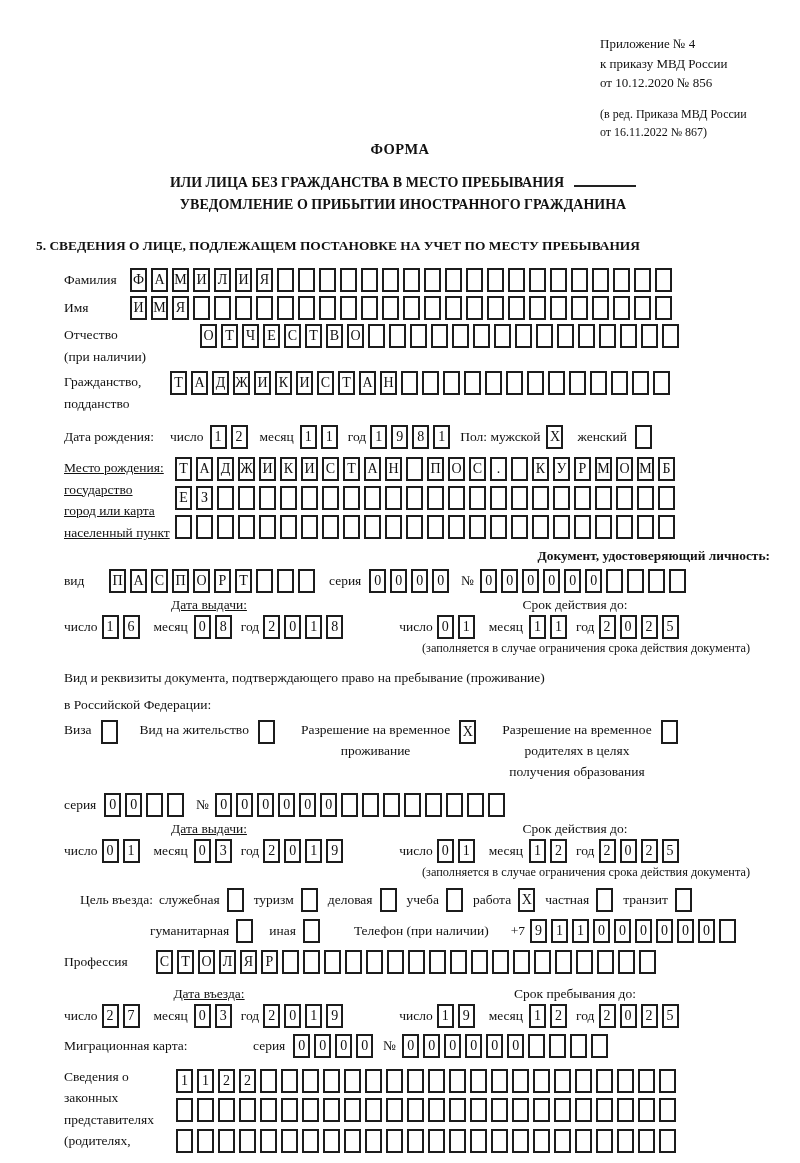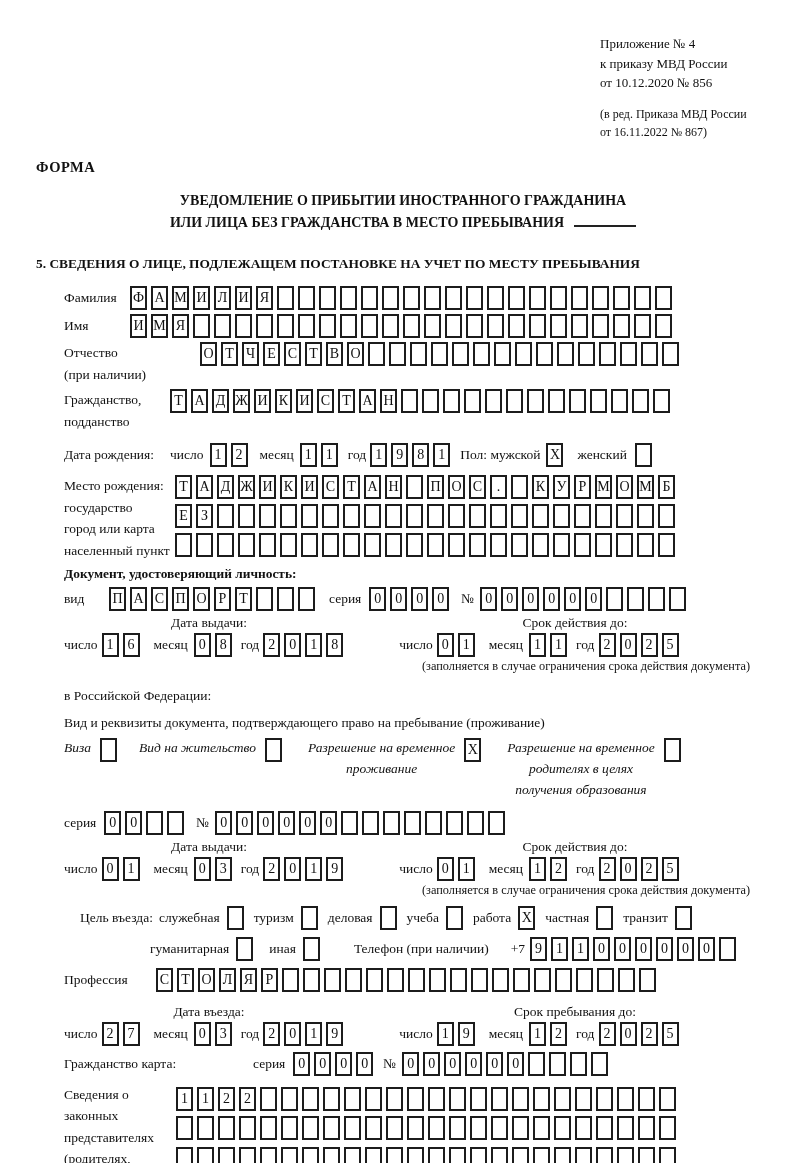--- a/index.html
+++ b/index.html
@@ -7,21 +7,21 @@
   body {
     width: 800px; height: 1163px;
     font-family: "Liberation Serif", "DejaVu Serif", serif;
     color: #111; overflow: hidden;
   }
   .page { width: 800px; height: 1163px; padding: 34px 30px 10px 36px; }
 
   
   .appendix { width: 158px; margin-left: auto; margin-right: 12px; font-size: 13px; line-height: 1.5; }
   .appendix .edition { font-size: 12px; margin-top: 12px; }
-  .forma { text-align: left; padding-right: 6px; font-weight: bold; font-size: 14.5px; margin-top: 18px; letter-spacing: .5px; }
+  .forma { text-align: center; padding-right: 6px; font-weight: bold; font-size: 14.5px; letter-spacing: .5px; }
 
   .title { text-align: center; font-weight: bold; font-size: 14px; margin-top: 14px; line-height: 1.6; }
   .blank-line { display: inline-block; width: 62px; border-bottom: 2px solid #222; margin-left: 10px; vertical-align: baseline; }
 
   .sec-title { font-weight: bold; font-size: 13.4px; margin: 22px 0 0 0; }
 
   .form-body { margin-top: 14px; padding-left: 28px; font-size: 13.5px; }
 
   .row { display: flex; align-items: center; margin-bottom: 4px; }
   .row.start { align-items: flex-start; }
@@ -31,49 +31,49 @@
     display: inline-flex; align-items: center; justify-content: center;
     font-size: 14px; line-height: 1; background: #fff;
   }
   .lbl { flex: none; font-size: 13.5px; }
   .ml6 { margin-left: 6px; } .ml8 { margin-left: 8px; } .ml10 { margin-left: 10px; }
   .mr6 { margin-right: 6px; } .mr8 { margin-right: 8px; }
 
   .lw-surname { width: 66px; }
   .lw-patronymic { width: 136px; line-height: 1.6; }
   .lw-citizenship { width: 106px; line-height: 1.6; }
-  .lw-birthplace { width: 111px; line-height: 1.62; }
+  .lw-birthplace { width: 111px; line-height: 1.62; text-decoration: underline; }
   .lw-profession { width: 92px; }
   .lw-migcard { width: 189px; }
   .lw-kind { width: 45px; }
   .lw-rep { width: 112px; line-height: 1.58; }
 
   .multirow .cellrow { margin-bottom: 5px; }
 
-  .doc-sec-title { text-align: left; font-weight: bold; font-size: 13.4px; margin: 3px 0 5px 0; }
+  .doc-sec-title { text-align: right; font-weight: bold; font-size: 13.4px; margin: 3px 0 5px 0; }
 
   .titles-row { display: flex; font-size: 13.5px; margin-bottom: 2px; }
-  .titles-row .t1 { width: 290px; text-align: center; }
+  .titles-row .t1 { width: 290px; text-align: center; text-decoration: underline; }
   .titles-row .t2 { width: 350px; margin-left: 46px; text-align: center; }
 
   .date-row { display: flex; align-items: center; margin-bottom: 2px; }
   .date-row .grp { display: flex; align-items: center; }
   .date-row .grp2 { margin-left: 52px; }
   .date-row .dl { margin-right: 4px; }
   .date-row .dm { margin-left: 10px; margin-right: 6px; }
   .date-row .dy { margin-left: 5px; margin-right: 4px; }
 
   .note { font-size: 12.3px; text-align: right; padding-right: 20px; margin: 1px 0 8px 0; }
 
   .intro { font-size: 13.5px; line-height: 2.0; margin-top: 4px; }
 
   .opts-row { display: flex; align-items: flex-start; margin: 2px 0 10px 0; }
   .opt { display: flex; align-items: flex-start; }
   .opt .cell { margin-left: 9px; margin-right: 0; }
-  .opt-lines { text-align: center; line-height: 1.55; font-style: italic; }
+  .opt-lines { text-align: center; line-height: 1.55; }
 
   .purpose-row { display: flex; align-items: center; margin-bottom: 7px; margin-left: 16px; }
   .purpose-row .opt { align-items: center; margin-right: 10px; }
   .purpose-row .opt .cell { margin-left: 7px; }
   .gap4 { height: 4px; } .gap6 { height: 6px; } .gap8 { height: 8px; }
 </style>
 </head>
 <body>
 
 <div class="page">
@@ -84,24 +84,24 @@
     <div>от 10.12.2020 № 856</div>
     <div class="edition">
       <div>(в ред. Приказа МВД России</div>
       <div>от 16.11.2022 № 867)</div>
     </div>
   </div>
 
   <div class="forma">ФОРМА</div>
 
   <div class="title">
-    <div>УВЕДОМЛЕНИЕ О ПРИБЫТИИ ИНОСТРАННОГО ГРАЖДАНИНА</div>
     <div>
       <span>ИЛИ ЛИЦА БЕЗ ГРАЖДАНСТВА В МЕСТО ПРЕБЫВАНИЯ</span><span class="blank-line"></span>
     </div>
+    <div>УВЕДОМЛЕНИЕ О ПРИБЫТИИ ИНОСТРАННОГО ГРАЖДАНИНА</div>
   </div>
 
   <div class="sec-title">5. СВЕДЕНИЯ О ЛИЦЕ, ПОДЛЕЖАЩЕМ ПОСТАНОВКЕ НА УЧЕТ ПО МЕСТУ ПРЕБЫВАНИЯ</div>
 
   <div class="form-body">
 
     <div class="row">
       <span class="lbl lw-surname">Фамилия</span>
       <span class="cells">
           <span class="cell">Ф</span>
@@ -432,22 +432,22 @@
             <span class="cell">0</span>
             <span class="cell">2</span>
             <span class="cell">5</span>
           </span>
       </span>
     </div>
 
     <div class="note">(заполняется в случае ограничения срока действия документа)</div>
 
     <div class="intro">
+      <div>Вид и реквизиты документа, подтверждающего право на пребывание (проживание)</div>
       <div>в Российской Федерации:</div>
-      <div>Вид и реквизиты документа, подтверждающего право на пребывание (проживание)</div>
     </div>
 
     <div class="opts-row">
       <span class="opt">
         <span class="opt-lines">
           <span>Виза</span>
         </span>
         <span class="cells">
             <span class="cell"></span>
           </span>
@@ -705,21 +705,21 @@
             <span class="cell">0</span>
             <span class="cell">2</span>
             <span class="cell">5</span>
           </span>
       </span>
     </div>
 
     <div class="gap4"></div>
 
     <div class="row">
-      <span class="lbl lw-migcard">Гражданство карта:</span>
+      <span class="lbl lw-migcard">Миграционная карта:</span>
       <span class="lbl mr8">серия</span>
       <span class="cells">
           <span class="cell">0</span>
           <span class="cell">0</span>
           <span class="cell">0</span>
           <span class="cell">0</span>
         </span>
       <span class="lbl ml6 mr6">№</span>
       <span class="cells">
           <span class="cell">0</span>

